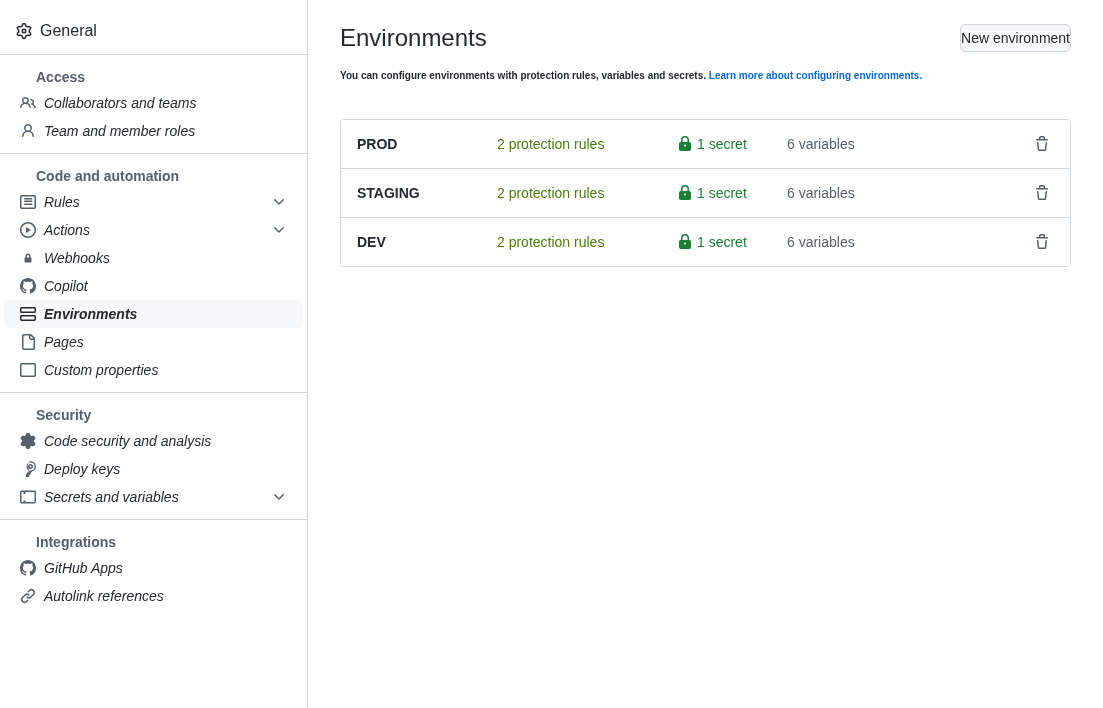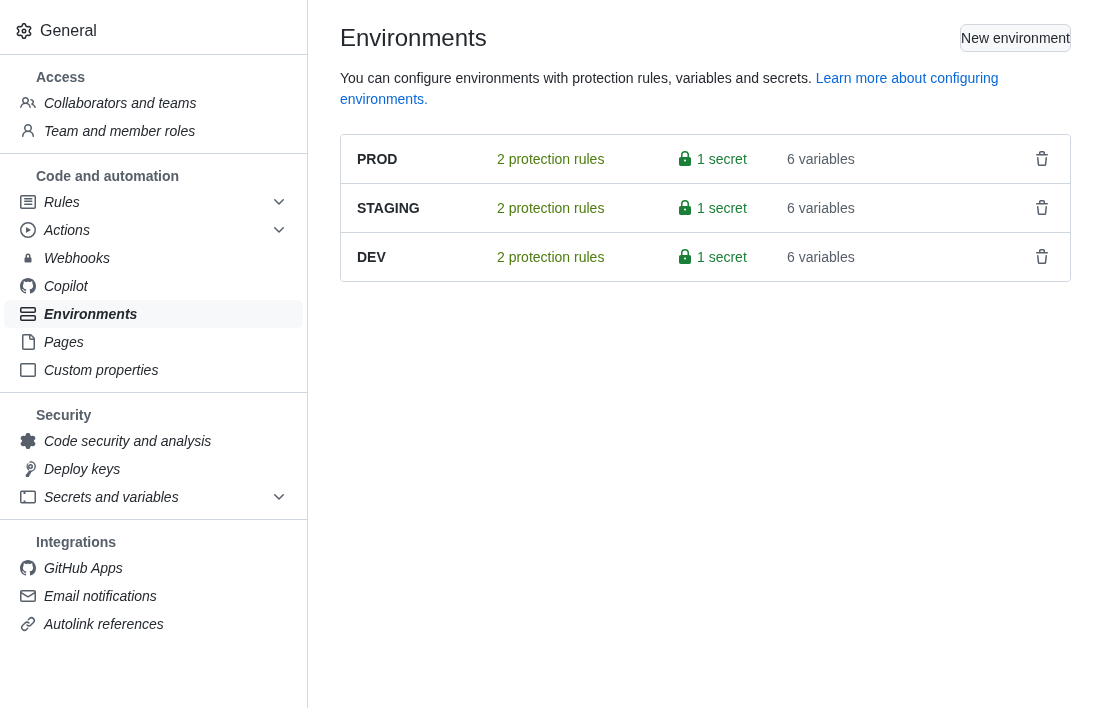--- a/index.html
+++ b/index.html
@@ -108,24 +108,25 @@
       border: 1px solid #d0d7de;
       border-radius: 6px;
       padding: 5px 0;
       font-size: 14px;
       font-weight: 500;
       color: #24292f;
       cursor: pointer;
     }
 
     .description {
-      font-size: 14px;
-      color: #24292f;
-      margin-bottom: 24px;
+      font-size: 10px;
+      color: #24292f;
+      margin-bottom: 36px;
       line-height: 1.5;
+      font-weight: bold;
     }
     .description a {
       color: #0969da;
       text-decoration: none;
     }
 
     
     .env-table {
       border: 1px solid #d0d7de;
       border-radius: 4px;
@@ -337,28 +338,20 @@
 
   <a class="sidebar-item">
     <span class="icon">
       <svg width="16" height="16" viewBox="0 0 16 16" fill="#57606a">
         <path d="M8 0c4.42 0 8 3.58 8 8a8.013 8.013 0 0 1-5.45 7.59c-.4.08-.55-.17-.55-.38 0-.27.01-1.13.01-2.2 0-.75-.25-1.23-.54-1.48 1.78-.2 3.65-.88 3.65-3.95 0-.88-.31-1.59-.82-2.15.08-.2.36-1.02-.08-2.12 0 0-.67-.22-2.2.82-.64-.18-1.32-.27-2-.27-.68 0-1.36.09-2 .27-1.53-1.03-2.2-.82-2.2-.82-.44 1.1-.16 1.92-.08 2.12-.51.56-.82 1.28-.82 2.15 0 3.06 1.86 3.75 3.64 3.95-.23.2-.44.55-.51 1.07-.46.21-1.61.55-2.33-.66-.15-.24-.6-.83-1.23-.82-.67.01-.27.38.01.53.34.19.73.9.82 1.13.16.45.68 1.31 2.69.94 0 .67.01 1.3.01 1.49 0 .21-.15.45-.55.38A7.995 7.995 0 0 1 0 8c0-4.42 3.58-8 8-8Z"></path>
       </svg>
     </span>
     <span>GitHub Apps</span>
   </a>
 
-  <a class="sidebar-item">
-    <span class="icon">
-      <svg width="16" height="16" viewBox="0 0 16 16" fill="#57606a">
-        <path d="M1.75 2h12.5c.966 0 1.75.784 1.75 1.75v8.5A1.75 1.75 0 0 1 14.25 14H1.75A1.75 1.75 0 0 1 0 12.25v-8.5C0 2.784.784 2 1.75 2ZM1.5 12.251c0 .138.112.25.25.25h12.5a.25.25 0 0 0 .25-.25V5.809L8.38 9.397a.75.75 0 0 1-.76 0L1.5 5.809v6.442Zm13-8.181v-.32a.25.25 0 0 0-.25-.25H1.75a.25.25 0 0 0-.25.25v.32L8 7.88l6.5-3.81Z"></path>
-      </svg>
-    </span>
-    <span>Email notifications</span>
-  </a>
 
   <a class="sidebar-item">
     <span class="icon">
       <svg width="16" height="16" viewBox="0 0 16 16" fill="#57606a">
         <path d="m7.775 3.275 1.25-1.25a3.5 3.5 0 1 1 4.95 4.95l-2.5 2.5a3.5 3.5 0 0 1-4.95 0 .751.751 0 0 1 .018-1.042.751.751 0 0 1 1.042-.018 2 2 0 0 0 2.83 0l2.5-2.5a2.002 2.002 0 0 0-2.83-2.83l-1.25 1.25a.751.751 0 0 1-1.042-.018.751.751 0 0 1-.018-1.042Zm-4.69 9.64a2 2 0 0 0 2.83 0l1.25-1.25a.751.751 0 0 1 1.042.018.751.751 0 0 1 .018 1.042l-1.25 1.25a3.5 3.5 0 1 1-4.95-4.95l2.5-2.5a3.5 3.5 0 0 1 4.95 0 .751.751 0 0 1-.018 1.042.751.751 0 0 1-1.042.018 2 2 0 0 0-2.83 0l-2.5 2.5a2.002 2.002 0 0 0 0 2.83Z"></path>
       </svg>
     </span>
     <span>Autolink references</span>
   </a>
 </nav>

